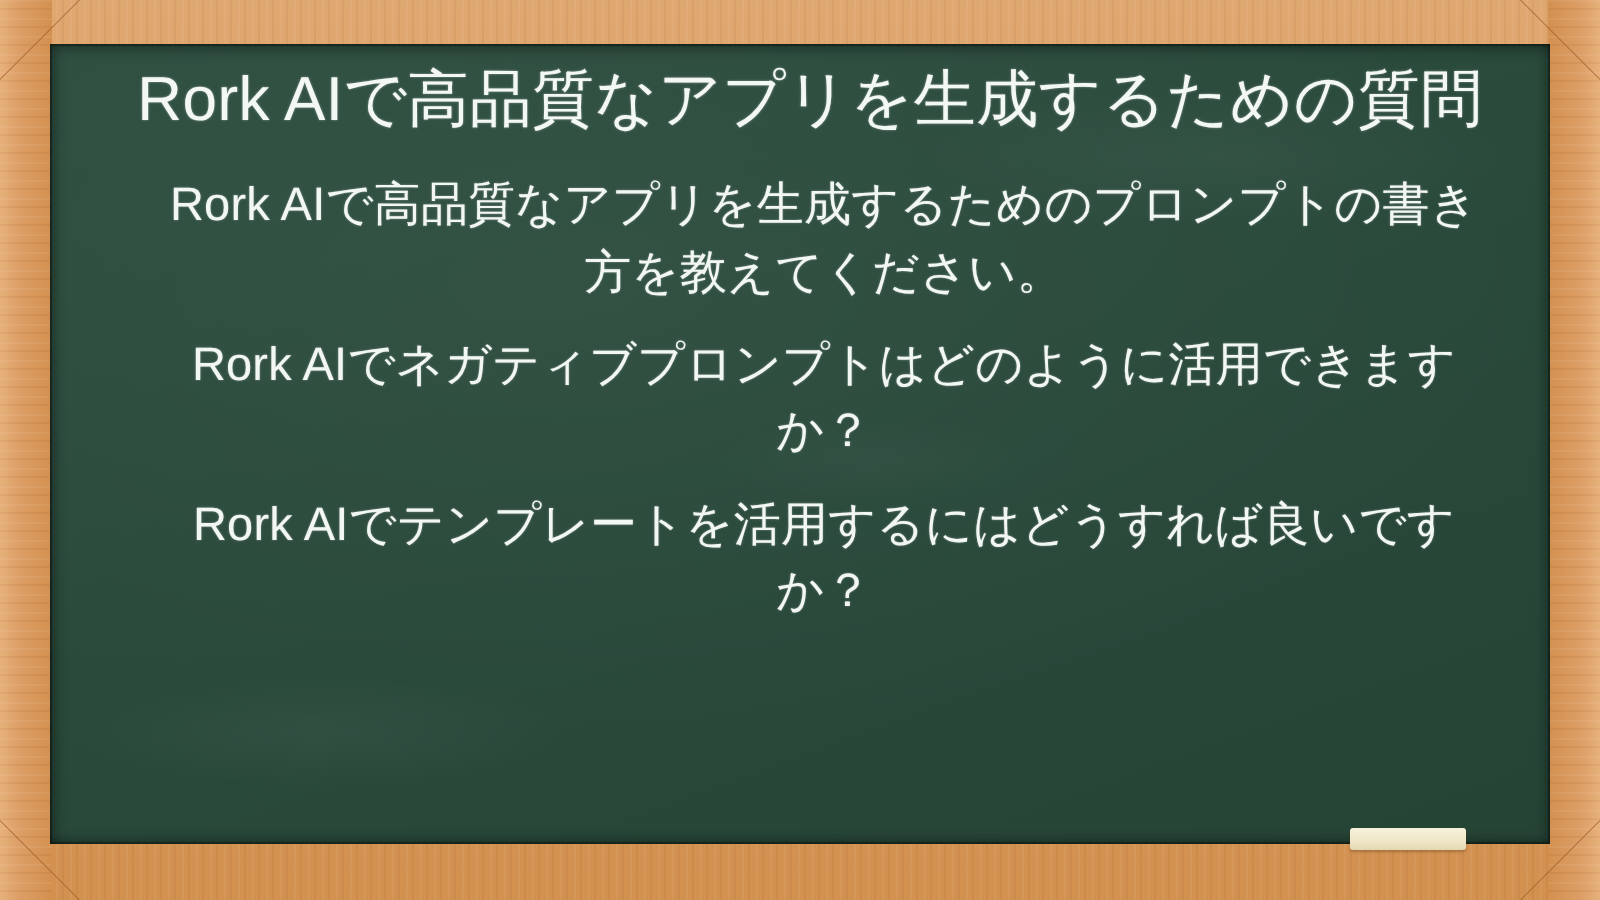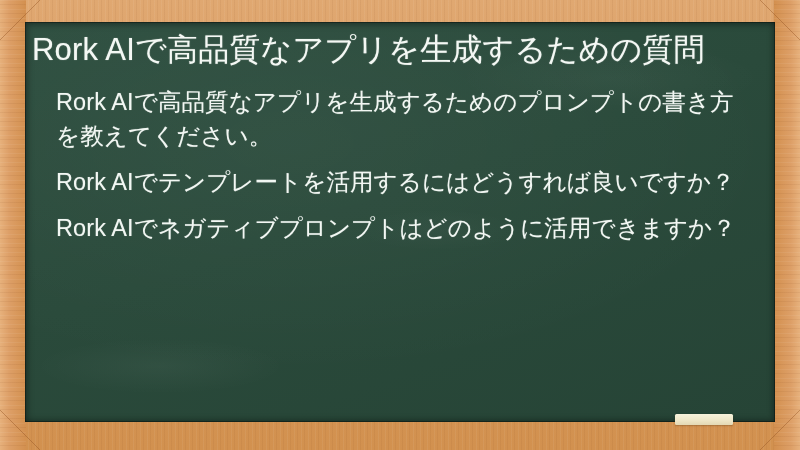--- a/index.html
+++ b/index.html
@@ -113,21 +113,22 @@
     pointer-events: none;
     background:
       radial-gradient(ellipse 180px 40px at 18% 86%, rgba(235,245,240,0.045), rgba(0,0,0,0) 70%),
       radial-gradient(ellipse 220px 50px at 78% 14%, rgba(235,245,240,0.035), rgba(0,0,0,0) 70%),
       radial-gradient(ellipse 120px 30px at 55% 52%, rgba(235,245,240,0.028), rgba(0,0,0,0) 70%);
   }
 
   .board-inner {
     position: relative;
     z-index: 2;
-    padding: 8px 22px 0 3px;
+    padding: 8px 22px 0 28px;
+    text-align: center;
   }
 
   
   .title {
     color: #f4f8f4;
     font-size: 31px;
     line-height: 1.30;
     font-weight: 400;
     letter-spacing: 0.2px;
     margin: 0;
@@ -179,21 +180,21 @@
   <div class="mitre br"></div>
 
   <div class="board">
     <div class="dust"></div>
 
     <div class="board-inner">
       <h1 class="title">Rork AIで高品質なアプリを生成するための質問</h1>
 
       <ul class="q-list">
         <li class="q-item">Rork AIで高品質なアプリを生成するためのプロンプトの書き方を教えてください。</li>
+        <li class="q-item">Rork AIでネガティブプロンプトはどのように活用できますか？</li>
         <li class="q-item">Rork AIでテンプレートを活用するにはどうすれば良いですか？</li>
-        <li class="q-item">Rork AIでネガティブプロンプトはどのように活用できますか？</li>
       </ul>
     </div>
   </div>
 
   <div class="chalk"></div>
 
 </div>
 
 </body></html>

